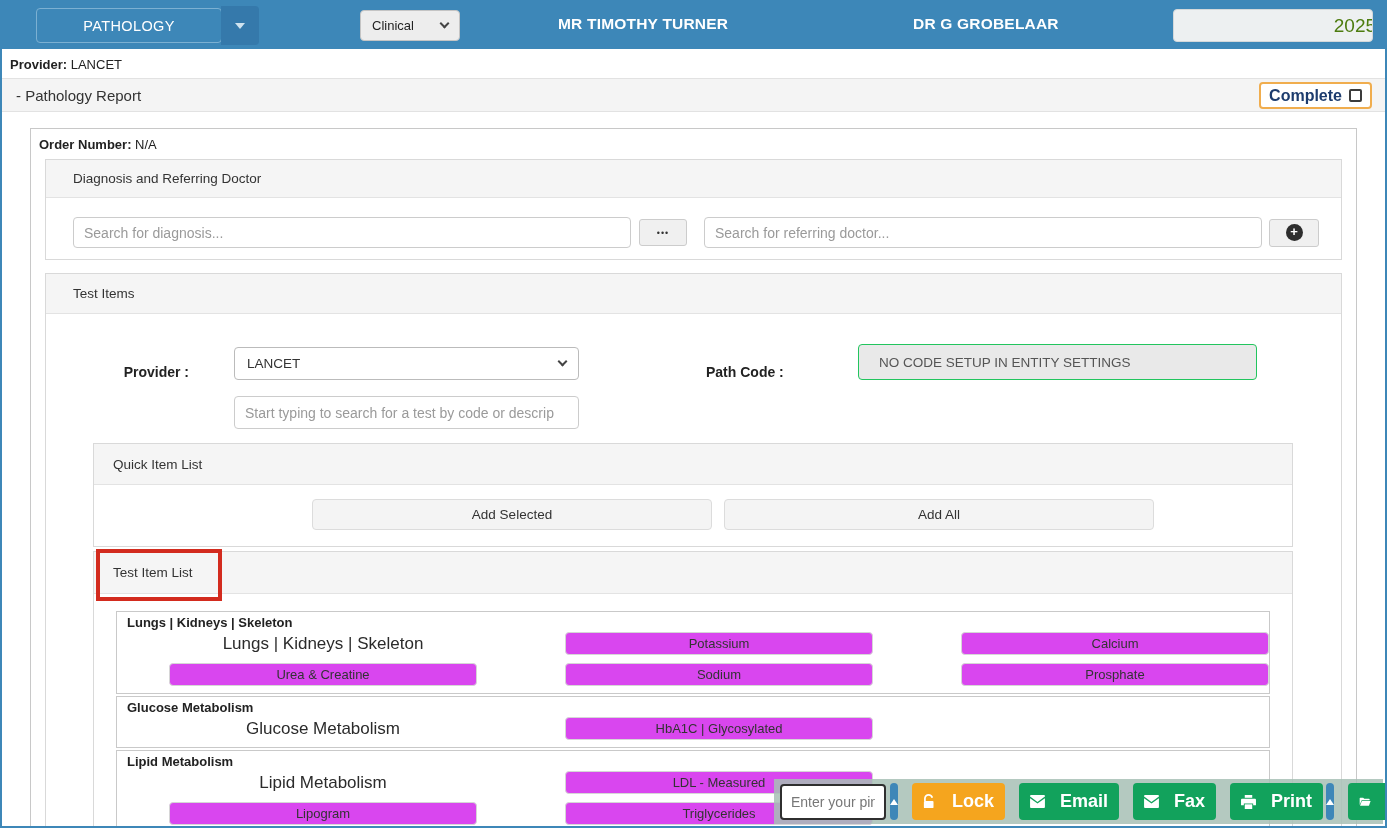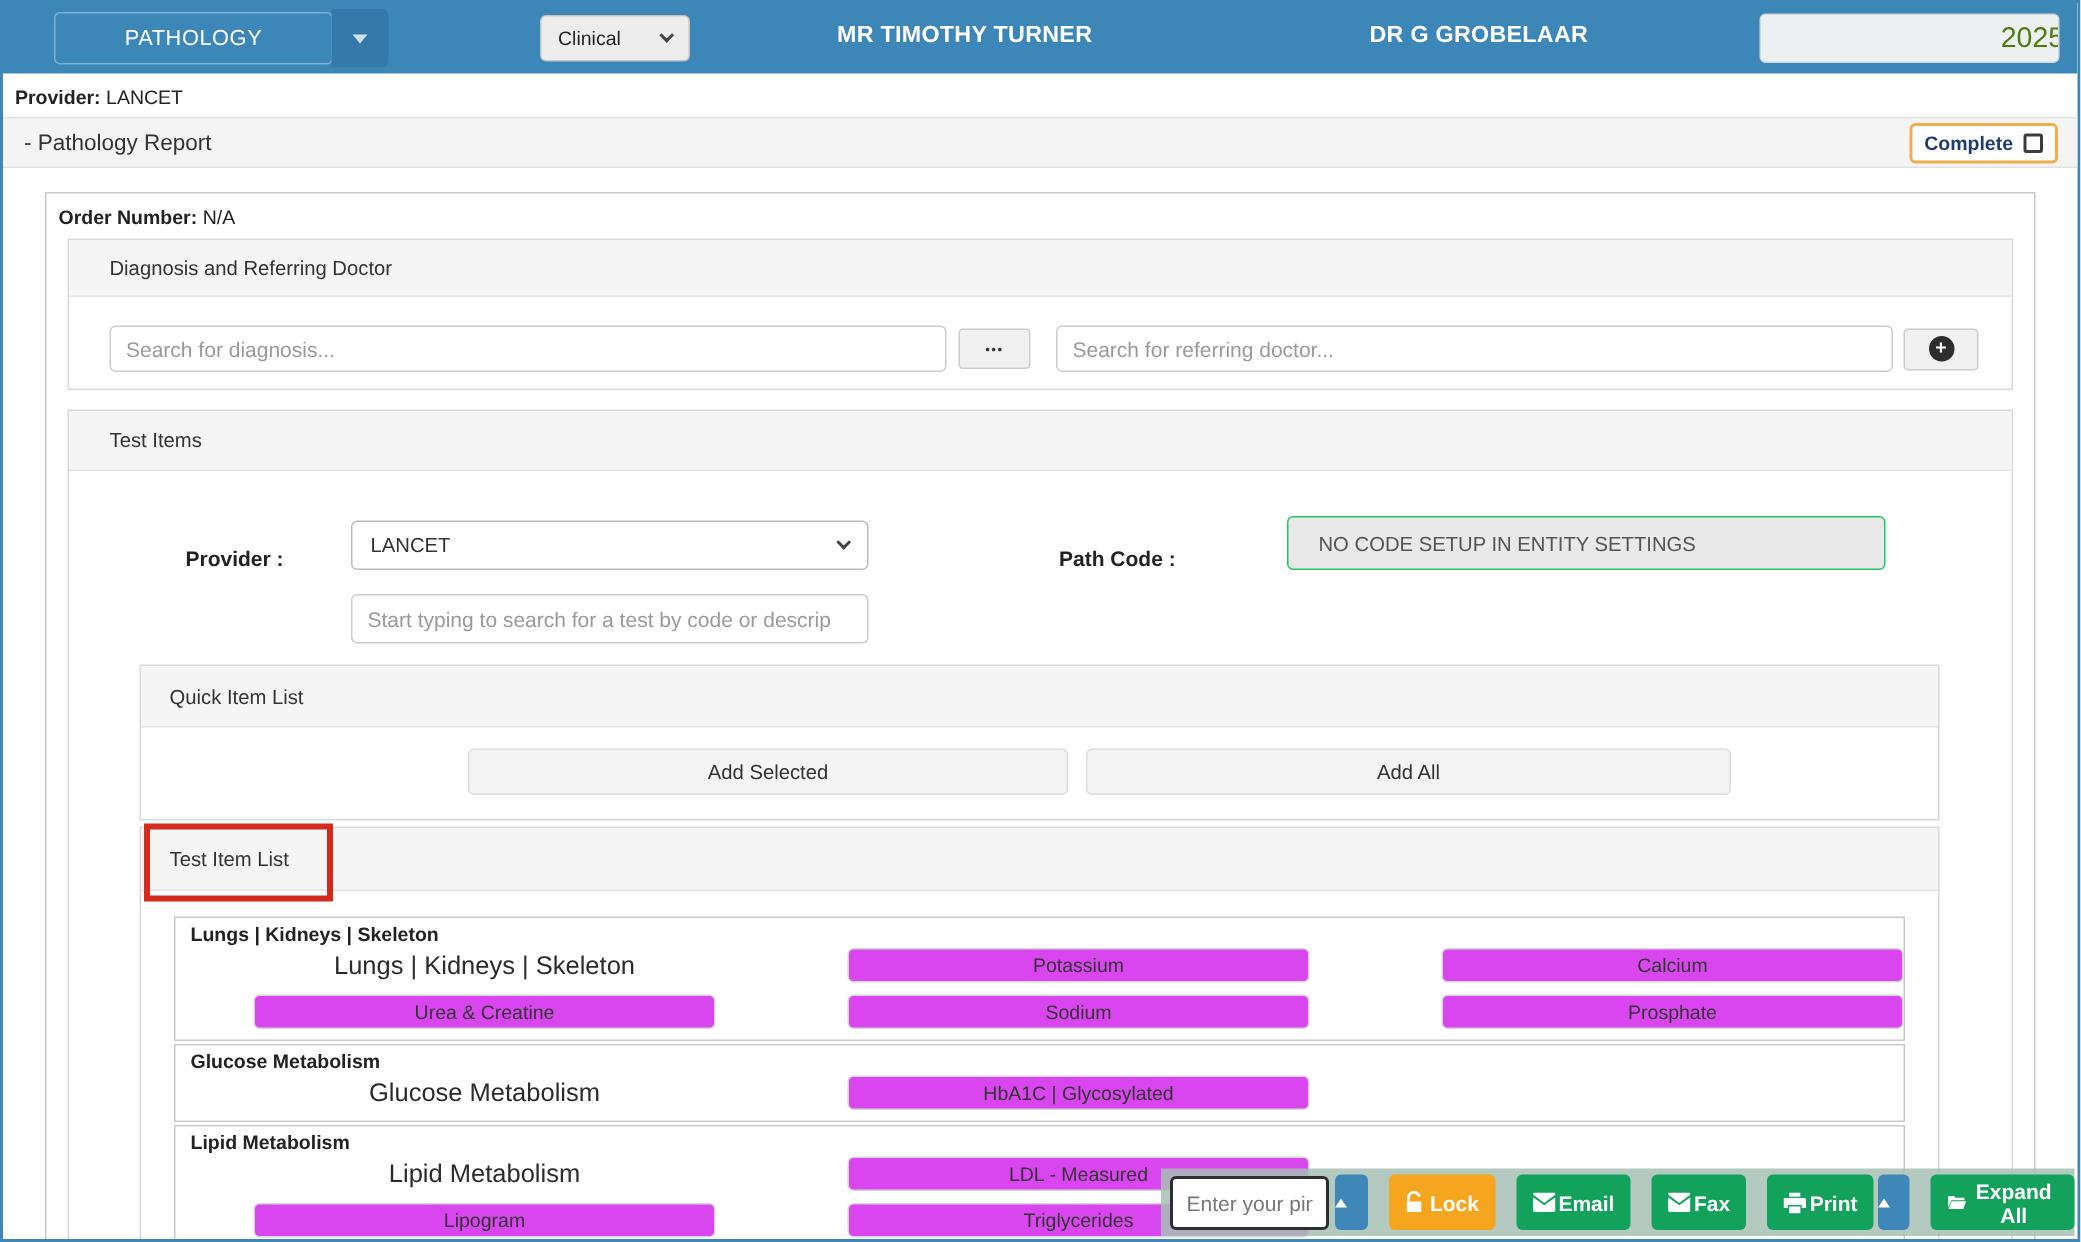--- a/index.html
+++ b/index.html
@@ -27,21 +27,21 @@
     color:#4d7c0f; padding:0 0 0 12px; outline:none;text-align:right; }
   .date-btn { width:45px; border:none; border-left:1px solid #cfd4d6; background:transparent; display:flex;
     align-items:center; justify-content:center; cursor:pointer; }
 
   
   .provider-line { padding:8px 8px 6px; font-size:13px; color:#222; }
   .b { font-weight:bold; }
   .report-bar { position:relative; height:34px; line-height:33px; background:#f4f4f4; border-top:1px solid #e2e2e2;
     border-bottom:1px solid #e2e2e2; padding-left:14px; font-size:15px; color:#333; }
   .complete-btn { position:absolute; right:13px; top:3px; height:27px; padding:0 8px; display:flex; gap:7px;
-    align-items:center; background:#fff; border:2px solid #f0ad4e; border-radius:4px; font-size:13px;
+    align-items:center; background:#fff; border:2px solid #f0ad4e; border-radius:4px; font-size:16px;
     font-weight:bold; color:#1d3c6e; cursor:pointer; font-family:inherit; }
   .cb { width:13px; height:13px; border:2px solid #3c3c3c; border-radius:2px; background:#fff; }
 
   
   .main-panel { margin:16px 28px 0; border:1px solid #c8c8c8; height:810px; background:#fff; }
   .order-line { padding:8px 8px 2px; font-size:13px; color:#222; }
   .panel { border:1px solid #d9d9d9; background:#fff; }
   .panel-hd { background:#f5f5f5; border-bottom:1px solid #e3e3e3; color:#333; font-size:13.5px;
     display:flex; align-items:center; }
 
@@ -94,22 +94,22 @@
   .group-big { font-size:17px; color:#2b2b2b; display:flex; align-items:center; justify-content:center; }
   .item-btn { height:23px; background:#d946ef; border:1px solid #d6d6d6; border-radius:4px; font-size:13px;
     color:#333; display:flex; align-items:center; justify-content:center; cursor:pointer; font-family:inherit; }
 
   
   .toolbar { position:absolute; left:772px; right:2px; bottom:2px; height:45px; background:rgba(167,192,181,.85);
     display:flex; align-items:center; padding-left:6px; z-index:10; }
   .pin { width:106px; height:36px; border:2px solid #2f2f2f; border-radius:4px; font-size:14px; padding:0 9px;
     font-family:inherit; outline:none; }
   .pin::placeholder { color:#777; }
-  .tb-btn { height:37px; border:none; border-radius:4px; color:#fff; font-weight:bold; font-size:14px;
-    display:inline-flex; align-items:center; justify-content:flex-start; gap:2px; padding:0 11px; margin-left:14px;
+  .tb-btn { height:37px; border:none; border-radius:4px; color:#fff; font-weight:bold; font-size:18px;
+    display:inline-flex; align-items:center; justify-content:flex-start; gap:15px; padding:0 11px; margin-left:14px;
     cursor:pointer; font-family:inherit; }
   .tb-green { background:#12a25c; } .tb-orange { background:#f5a51e; } .tb-blue { background:#3e87b8; }
   .tb-caret { width:27px; padding:0; margin-left:4px; }
   .tb-caret-print { margin-left:3px; width:25px; }
   .tri-up { width:0; height:0; border-left:4px solid transparent; border-right:4px solid transparent;
     border-bottom:6px solid #fff; }
 </style>
 </head>
 <body>
 

